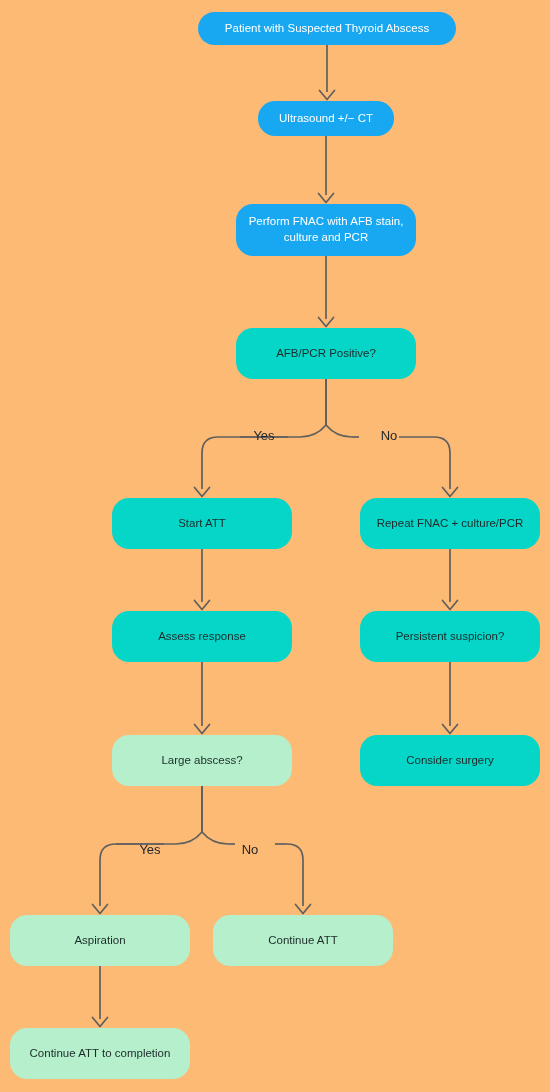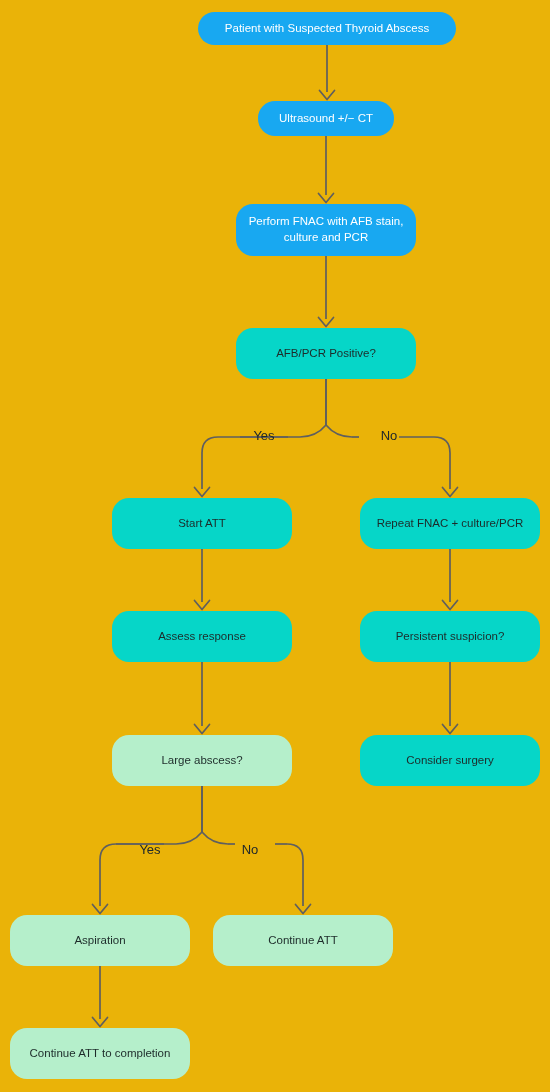--- a/index.html
+++ b/index.html
@@ -10,21 +10,21 @@
   body {
     width: 550px;
     height: 1092px;
     font-family: "Liberation Sans", sans-serif;
     overflow: hidden;
   }
   #flowchart-root {
     position: relative;
     width: 550px;
     height: 1092px;
-    background: #eab308;
+    background: #fdba74;
   }
   svg.flow-canvas {
     position: absolute;
     top: 0;
     left: 0;
     width: 550px;
     height: 1092px;
     display: block;
   }
   .node-rect {

